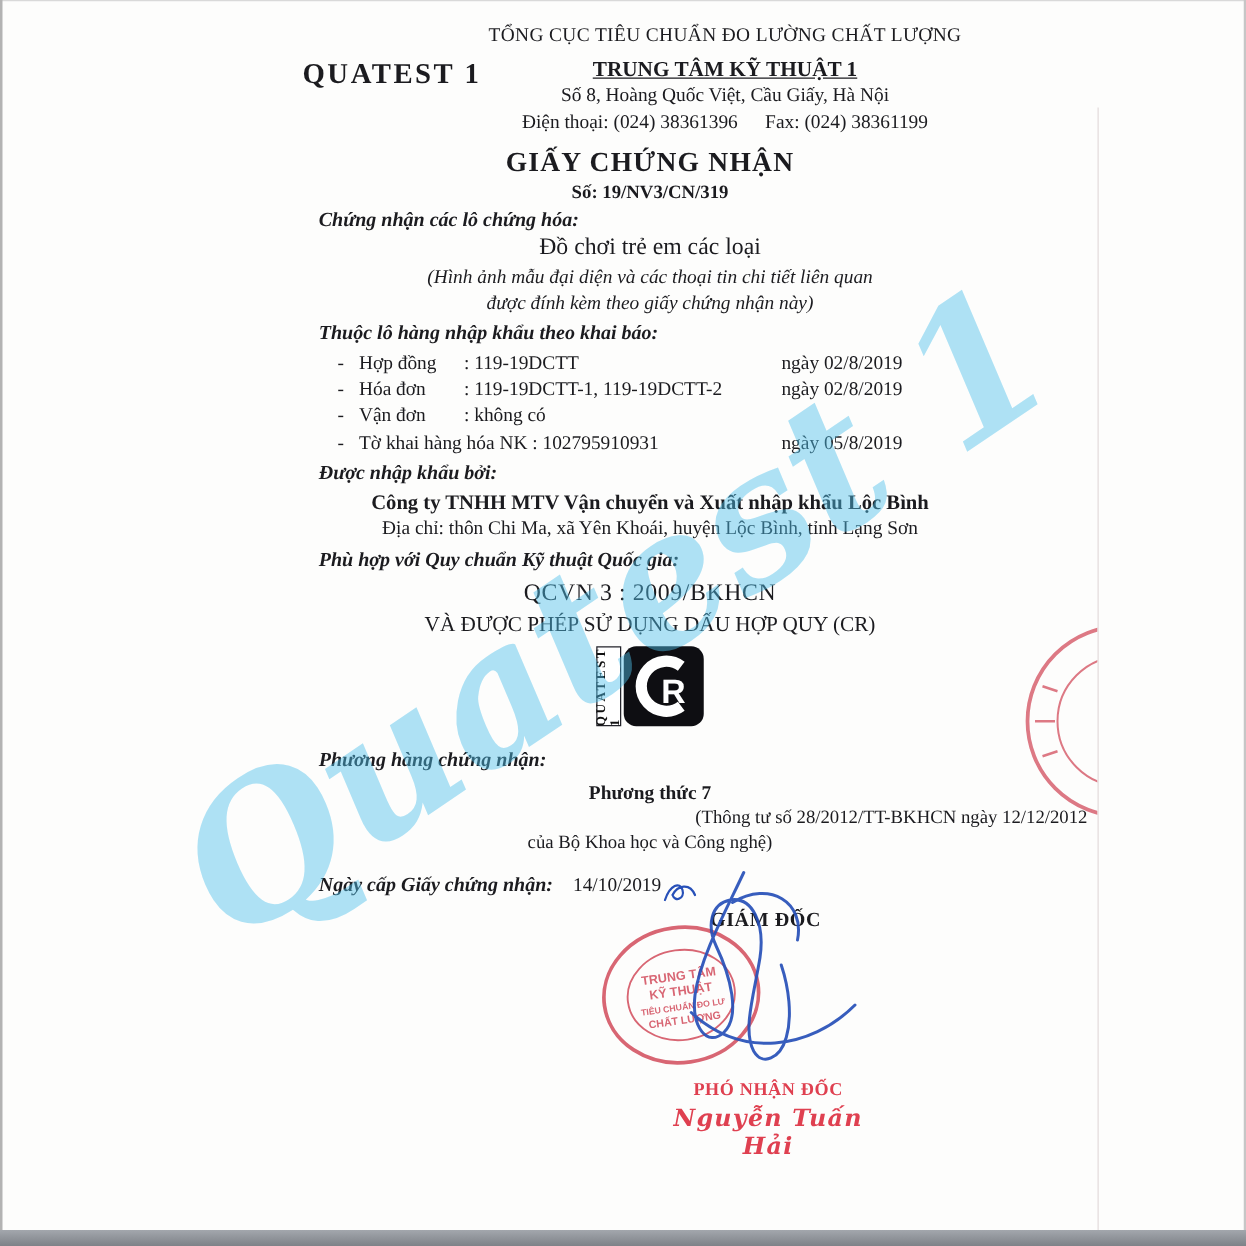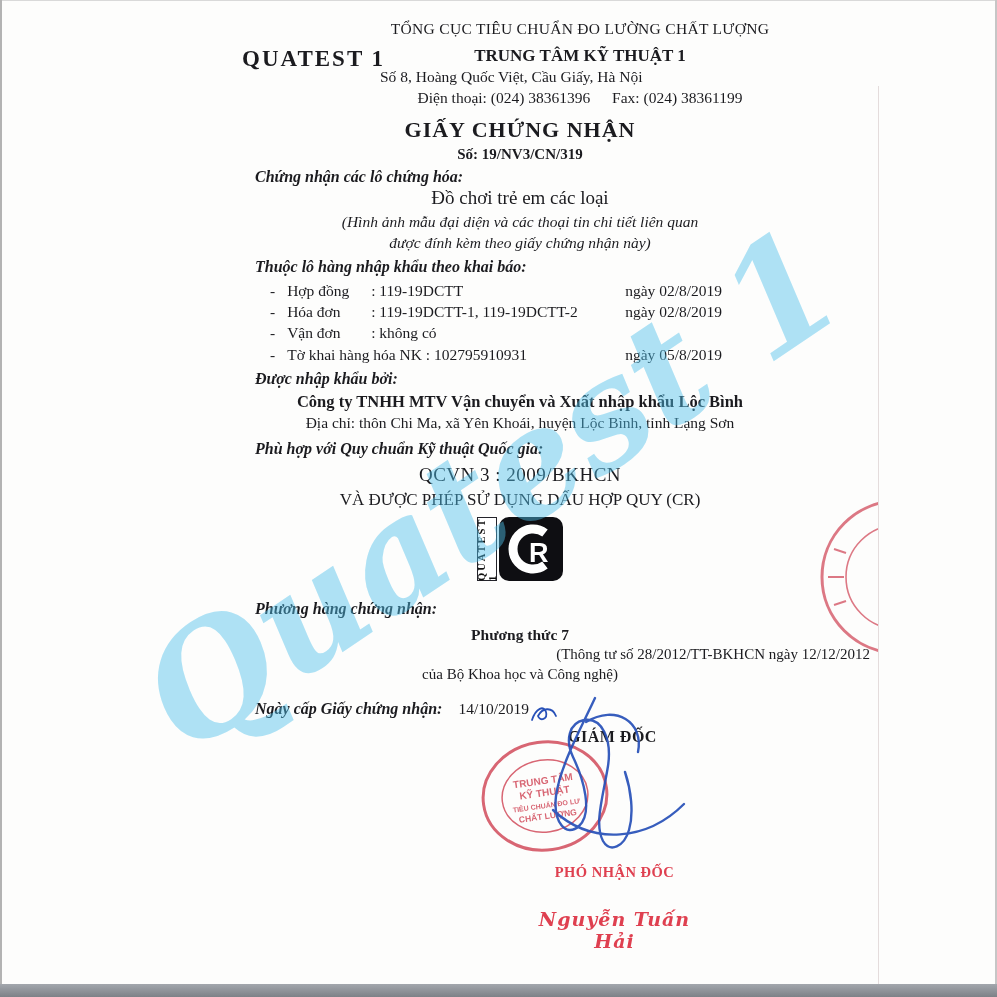--- a/index.html
+++ b/index.html
@@ -44,22 +44,22 @@
 </head>
 <body>
 
 <div id="page">
 
   <div id="watermark" class="abs">Quatest 1</div>
 
   <div class="abs z2" style="left:242px;top:46px;font-size:23px;font-weight:bold;letter-spacing:2px;">QUATEST 1</div>
 
   <div class="abs z2" style="left:380px;top:20px;width:400px;text-align:center;font-size:15.5px;letter-spacing:.3px;">TỔNG CỤC TIÊU CHUẨN ĐO LƯỜNG CHẤT LƯỢNG</div>
-  <div class="abs z2" style="left:380px;top:46px;width:400px;text-align:center;font-size:17px;font-weight:bold;">TRUNG TÂM KỸ THUẬT 1</div>
-  <div class="abs z2" style="left:380px;top:68px;width:400px;font-size:15.5px;">Số 8, Hoàng Quốc Việt, Cầu Giấy, Hà Nội</div>
+  <div class="abs z2" style="left:380px;top:46px;width:400px;text-align:center;font-size:17px;font-weight:bold;text-decoration:underline;">TRUNG TÂM KỸ THUẬT 1</div>
+  <div class="abs z2" style="left:380px;top:68px;width:400px;text-align:center;font-size:15.5px;">Số 8, Hoàng Quốc Việt, Cầu Giấy, Hà Nội</div>
   <div class="abs z2" style="left:380px;top:89px;width:400px;text-align:center;font-size:15.5px;">
     <span>Điện thoại: (024) 38361396</span>
     <span style="margin-left:18px;">Fax: (024) 38361199</span>
   </div>
 
   <div class="abs ctr z2" style="top:117px;font-size:22px;font-weight:bold;letter-spacing:1px;">GIẤY CHỨNG NHẬN</div>
   <div class="abs ctr z2" style="top:146px;font-size:15px;font-weight:bold;">Số: 19/NV3/CN/319</div>
 
   <div class="abs lbl-bi z2" style="left:255px;top:168px;">Chứng nhận các lô chứng hóa:</div>
   <div class="abs ctr z2" style="top:187px;font-size:19px;font-weight:normal;">Đồ chơi trẻ em các loại</div>
@@ -137,21 +137,21 @@
 
   <svg class="abs z5" style="left:498px;top:692px;" width="200" height="165" viewBox="0 0 200 165">
     <g stroke="#2750b8" stroke-width="2.4" fill="none" stroke-linecap="round" opacity=".92">
       <path d="M97,6 C84,34 62,74 58,104 C55,130 68,146 81,134 C95,121 86,88 75,65 C67,48 71,31 86,28 C104,25 114,47 110,74 C105,105 96,132 105,149 C112,161 126,155 131,138 C136,121 133,98 127,80"></path>
       <path d="M88,30 C118,12 146,30 140,60"></path>
       <path d="M55,118 C95,155 150,148 186,112"></path>
     </g>
   </svg>
 
   <div class="abs red z2" style="left:522px;top:864px;width:185px;text-align:center;font-size:14.5px;font-weight:bold;letter-spacing:.5px;">PHÓ NHẬN ĐỐC</div>
-  <div id="deputy-name" class="abs red z2" style="left:522px;top:908px;width:185px;text-align:center;font-size:19px;">Nguyễn Tuấn Hải</div>
+  <div id="deputy-name" class="abs red z2" style="left:522px;top:884px;width:185px;text-align:center;font-size:19px;">Nguyễn Tuấn Hải</div>
 
   <div id="side-stamp" class="abs">
     <svg width="160" height="168" viewBox="0 0 160 168">
       <circle cx="92" cy="80" r="76" stroke="#cf4152" stroke-width="3" fill="none"></circle>
       <circle cx="92" cy="80" r="52" stroke="#cf4152" stroke-width="1.6" fill="none"></circle>
       <line x1="28" y1="52" x2="40" y2="56" stroke="#cf4152" stroke-width="2"></line>
       <line x1="22" y1="80" x2="38" y2="80" stroke="#cf4152" stroke-width="2"></line>
       <line x1="28" y1="108" x2="40" y2="104" stroke="#cf4152" stroke-width="2"></line>
     </svg>
   </div>

